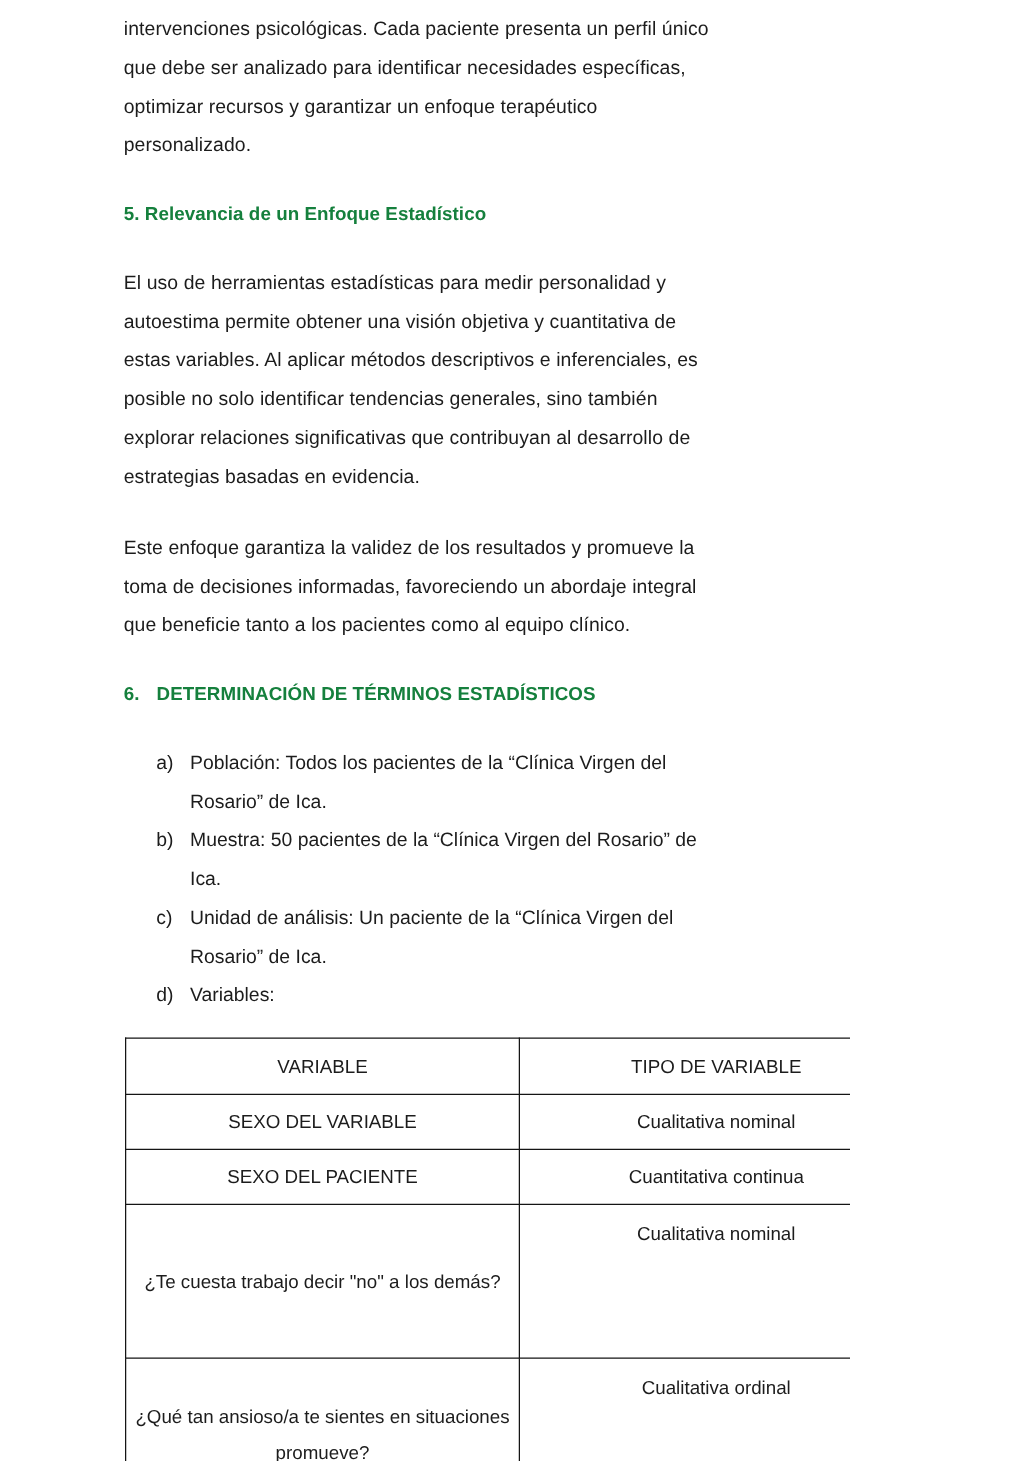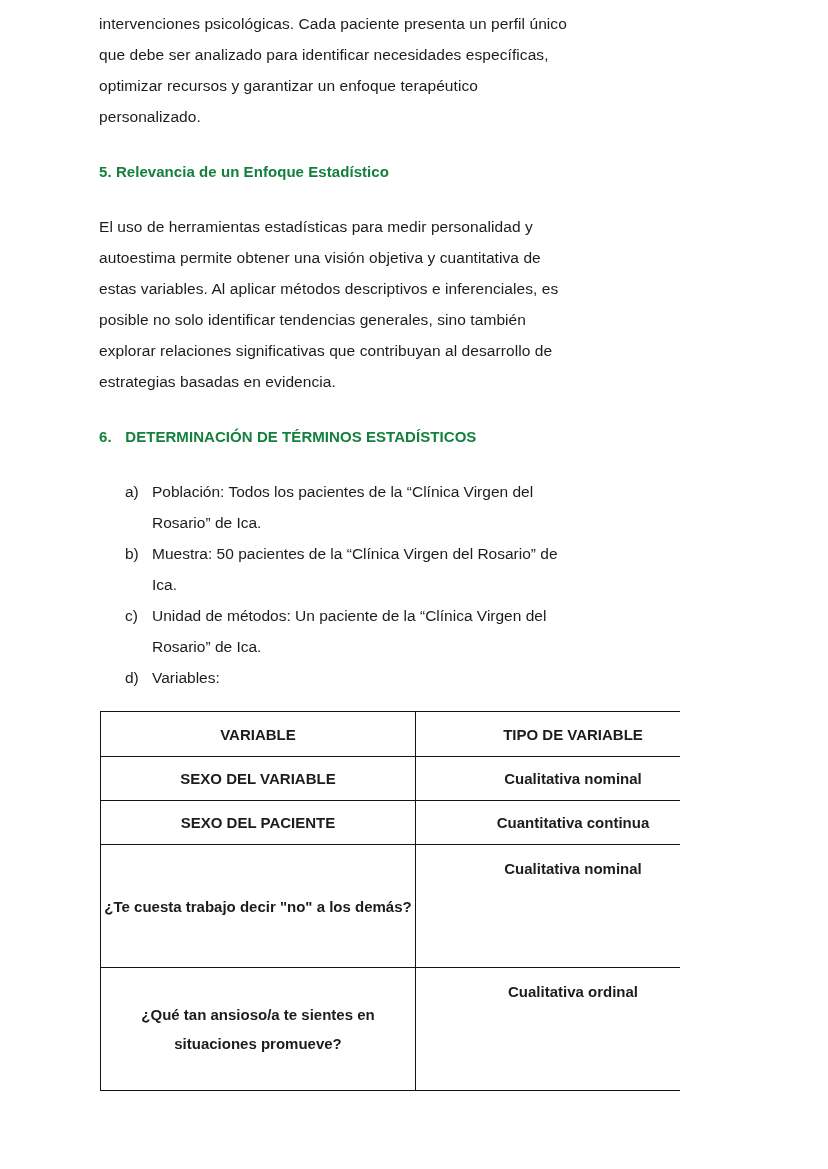--- a/index.html
+++ b/index.html
@@ -93,21 +93,21 @@
 
   table.vars-table col.c1 { width: 315px; }
   table.vars-table col.c2 { width: 315px; }
 
   table.vars-table td,
   table.vars-table th {
     border: 1.6px solid #141414;
     padding: 0 2px;
     font-size: 15px;
     line-height: 29px;
-    font-weight: bold;
+    font-weight: normal;
     color: #1c1c1c;
     text-align: center;
     vertical-align: middle;
   }
 
   table.vars-table tr.r-head td { height: 44px; }
   table.vars-table tr.r-short td { height: 43px; }
   table.vars-table tr.r-med td { height: 70px; }
   table.vars-table tr.r-tall td { height: 113px; }
   table.vars-table tr.r-tall2 td { height: 113px; }
@@ -129,38 +129,39 @@
 
     <p class="para">intervenciones psicológicas. Cada paciente presenta un perfil único que debe ser analizado para identificar necesidades específicas, optimizar recursos y garantizar un enfoque terapéutico personalizado.</p>
 
     <h2 class="heading">
       <span class="heading-num">5.</span>
       <span>Relevancia de un Enfoque Estadístico</span>
     </h2>
 
     <p class="para">El uso de herramientas estadísticas para medir personalidad y autoestima permite obtener una visión objetiva y cuantitativa de estas variables. Al aplicar métodos descriptivos e inferenciales, es posible no solo identificar tendencias generales, sino también explorar relaciones significativas que contribuyan al desarrollo de estrategias basadas en evidencia.</p>
 
+    <p class="para">Este enfoque garantiza la validez de los resultados y promueve la toma de decisiones informadas, favoreciendo un abordaje integral que beneficie tanto a los pacientes como al equipo clínico.</p>
 
     <h2 class="heading num-heading">
       <span class="heading-num wide">6.</span>
       <span>DETERMINACIÓN DE TÉRMINOS ESTADÍSTICOS</span>
     </h2>
 
     <ol class="letter-list">
       <li>
         <span class="marker">a)</span>
         <span class="li-text">Población: Todos los pacientes de la “Clínica Virgen del Rosario” de Ica.</span>
       </li>
       <li>
         <span class="marker">b)</span>
         <span class="li-text">Muestra: 50 pacientes de la “Clínica Virgen del Rosario” de Ica.</span>
       </li>
       <li>
         <span class="marker">c)</span>
-        <span class="li-text">Unidad de métodos: Un paciente de la “Clínica Virgen del Rosario” de Ica.</span>
+        <span class="li-text">Unidad de análisis: Un paciente de la “Clínica Virgen del Rosario” de Ica.</span>
       </li>
       <li>
         <span class="marker">d)</span>
         <span class="li-text">Variables:</span>
       </li>
     </ol>
 
     <table class="vars-table">
       <colgroup>
         <col class="c1">

